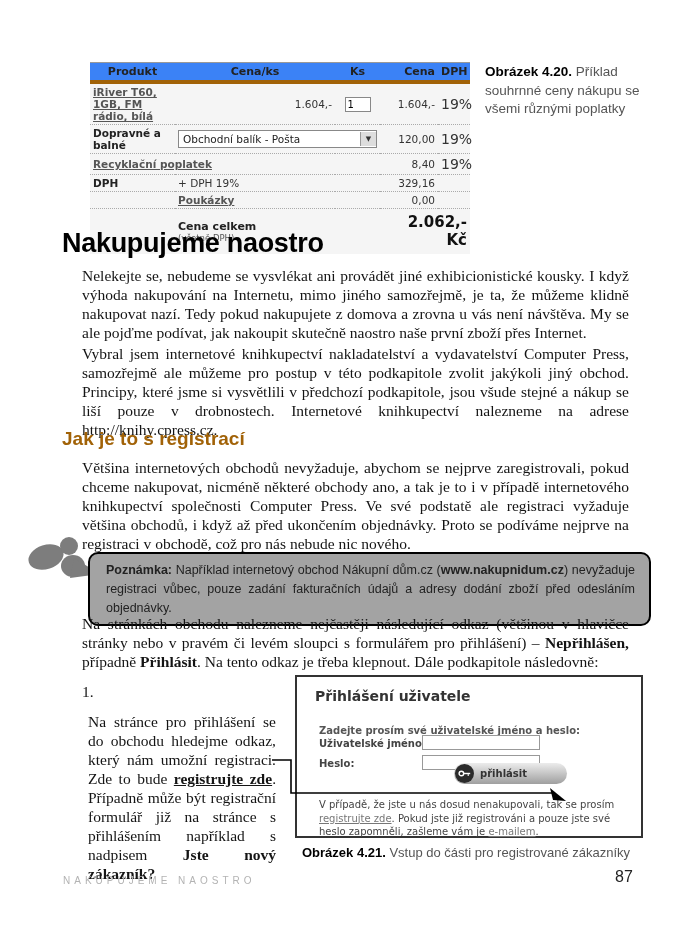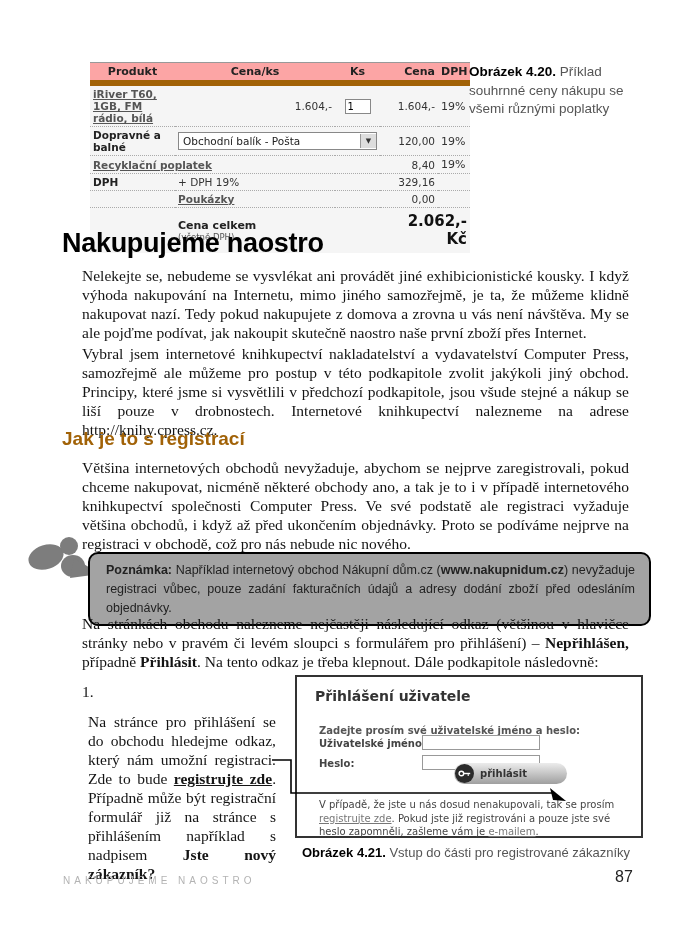--- a/index.html
+++ b/index.html
@@ -3,44 +3,44 @@
 <meta charset="utf-8">
 <style>
   html,body{margin:0;padding:0;}
   body{width:700px;height:943px;background:#ffffff;position:relative;overflow:hidden;
        font-family:"Liberation Sans",sans-serif;}
   .abs{position:absolute;}
 
   
   .shop-table{position:absolute;left:90px;top:62px;width:380px;border-collapse:collapse;
               font-family:"DejaVu Sans",sans-serif;font-size:10.5px;color:#333;table-layout:fixed;}
-  .shop-table th{background:#fca5a5;border-top:1px solid #999;border-bottom:6px solid #a16207;
+  .shop-table th{background:#3b82f6;border-top:1px solid #999;border-bottom:4px solid #a16207;
                  font-size:11px;padding:2px 3px;color:#222;}
   .shop-table td{background:#f5f5f5;padding:2px 3px;border-bottom:1px dotted #aaa;vertical-align:middle;}
   .th-produkt,.th-cenaks,.th-ks{text-align:center;}
   .th-cena,.th-dph{text-align:right;}
   .cell-right{text-align:right;}
   .cell-unit{text-align:right;padding-right:28px;}
-  .vat{font-size:11px;color:#333;}
+  .vat{font-size:14px;color:#333;}
   .tbl-link{font-weight:bold;color:#555;text-decoration:underline;cursor:pointer;}
   .tbl-bold{font-weight:bold;color:#222;}
   .qty-input{width:20px;height:13px;border:1px solid #888;background:#fff;font-size:10px;
              font-family:"DejaVu Sans",sans-serif;padding:0 2px;}
   .dropdown{display:flex;align-items:center;background:#fff;border:1px solid #888;height:16px;
             padding-left:4px;font-size:10.5px;color:#222;cursor:pointer;}
   .dd-btn{margin-left:auto;width:15px;height:14px;background:#ddd;border-left:1px solid #999;
           display:flex;align-items:center;justify-content:center;font-size:7px;color:#333;}
   .row-total td{border-bottom:none;padding-top:4px;padding-bottom:5px;}
   .total-note{font-size:8.5px;color:#555;font-weight:normal;}
   .total-price{font-size:15px;font-weight:bold;color:#111;text-align:right;}
 
   
   .caption{font-family:"Liberation Sans",sans-serif;color:#555;}
   .cap-label{font-weight:bold;color:#000;}
-  .caption-420{left:469px;top:63px;width:182px;font-size:13.5px;line-height:1.38;}
+  .caption-420{left:485px;top:63px;width:182px;font-size:13.5px;line-height:1.38;}
   .caption-421{left:302px;top:845px;width:350px;font-size:13px;}
 
   
   .h1{left:62px;top:228px;font-size:27px;font-weight:bold;color:#000;letter-spacing:-0.3px;}
   .h2{left:62px;top:428px;font-size:19px;font-weight:bold;color:#a16207;}
   .serif{font-family:"Liberation Serif",serif;font-size:15.5px;line-height:19px;
          text-align:justify;color:#141414;}
   .para1{left:82px;top:266px;width:547px;}
   .para2{left:82px;top:344px;width:547px;}
   .para3{left:82px;top:458px;width:547px;}

